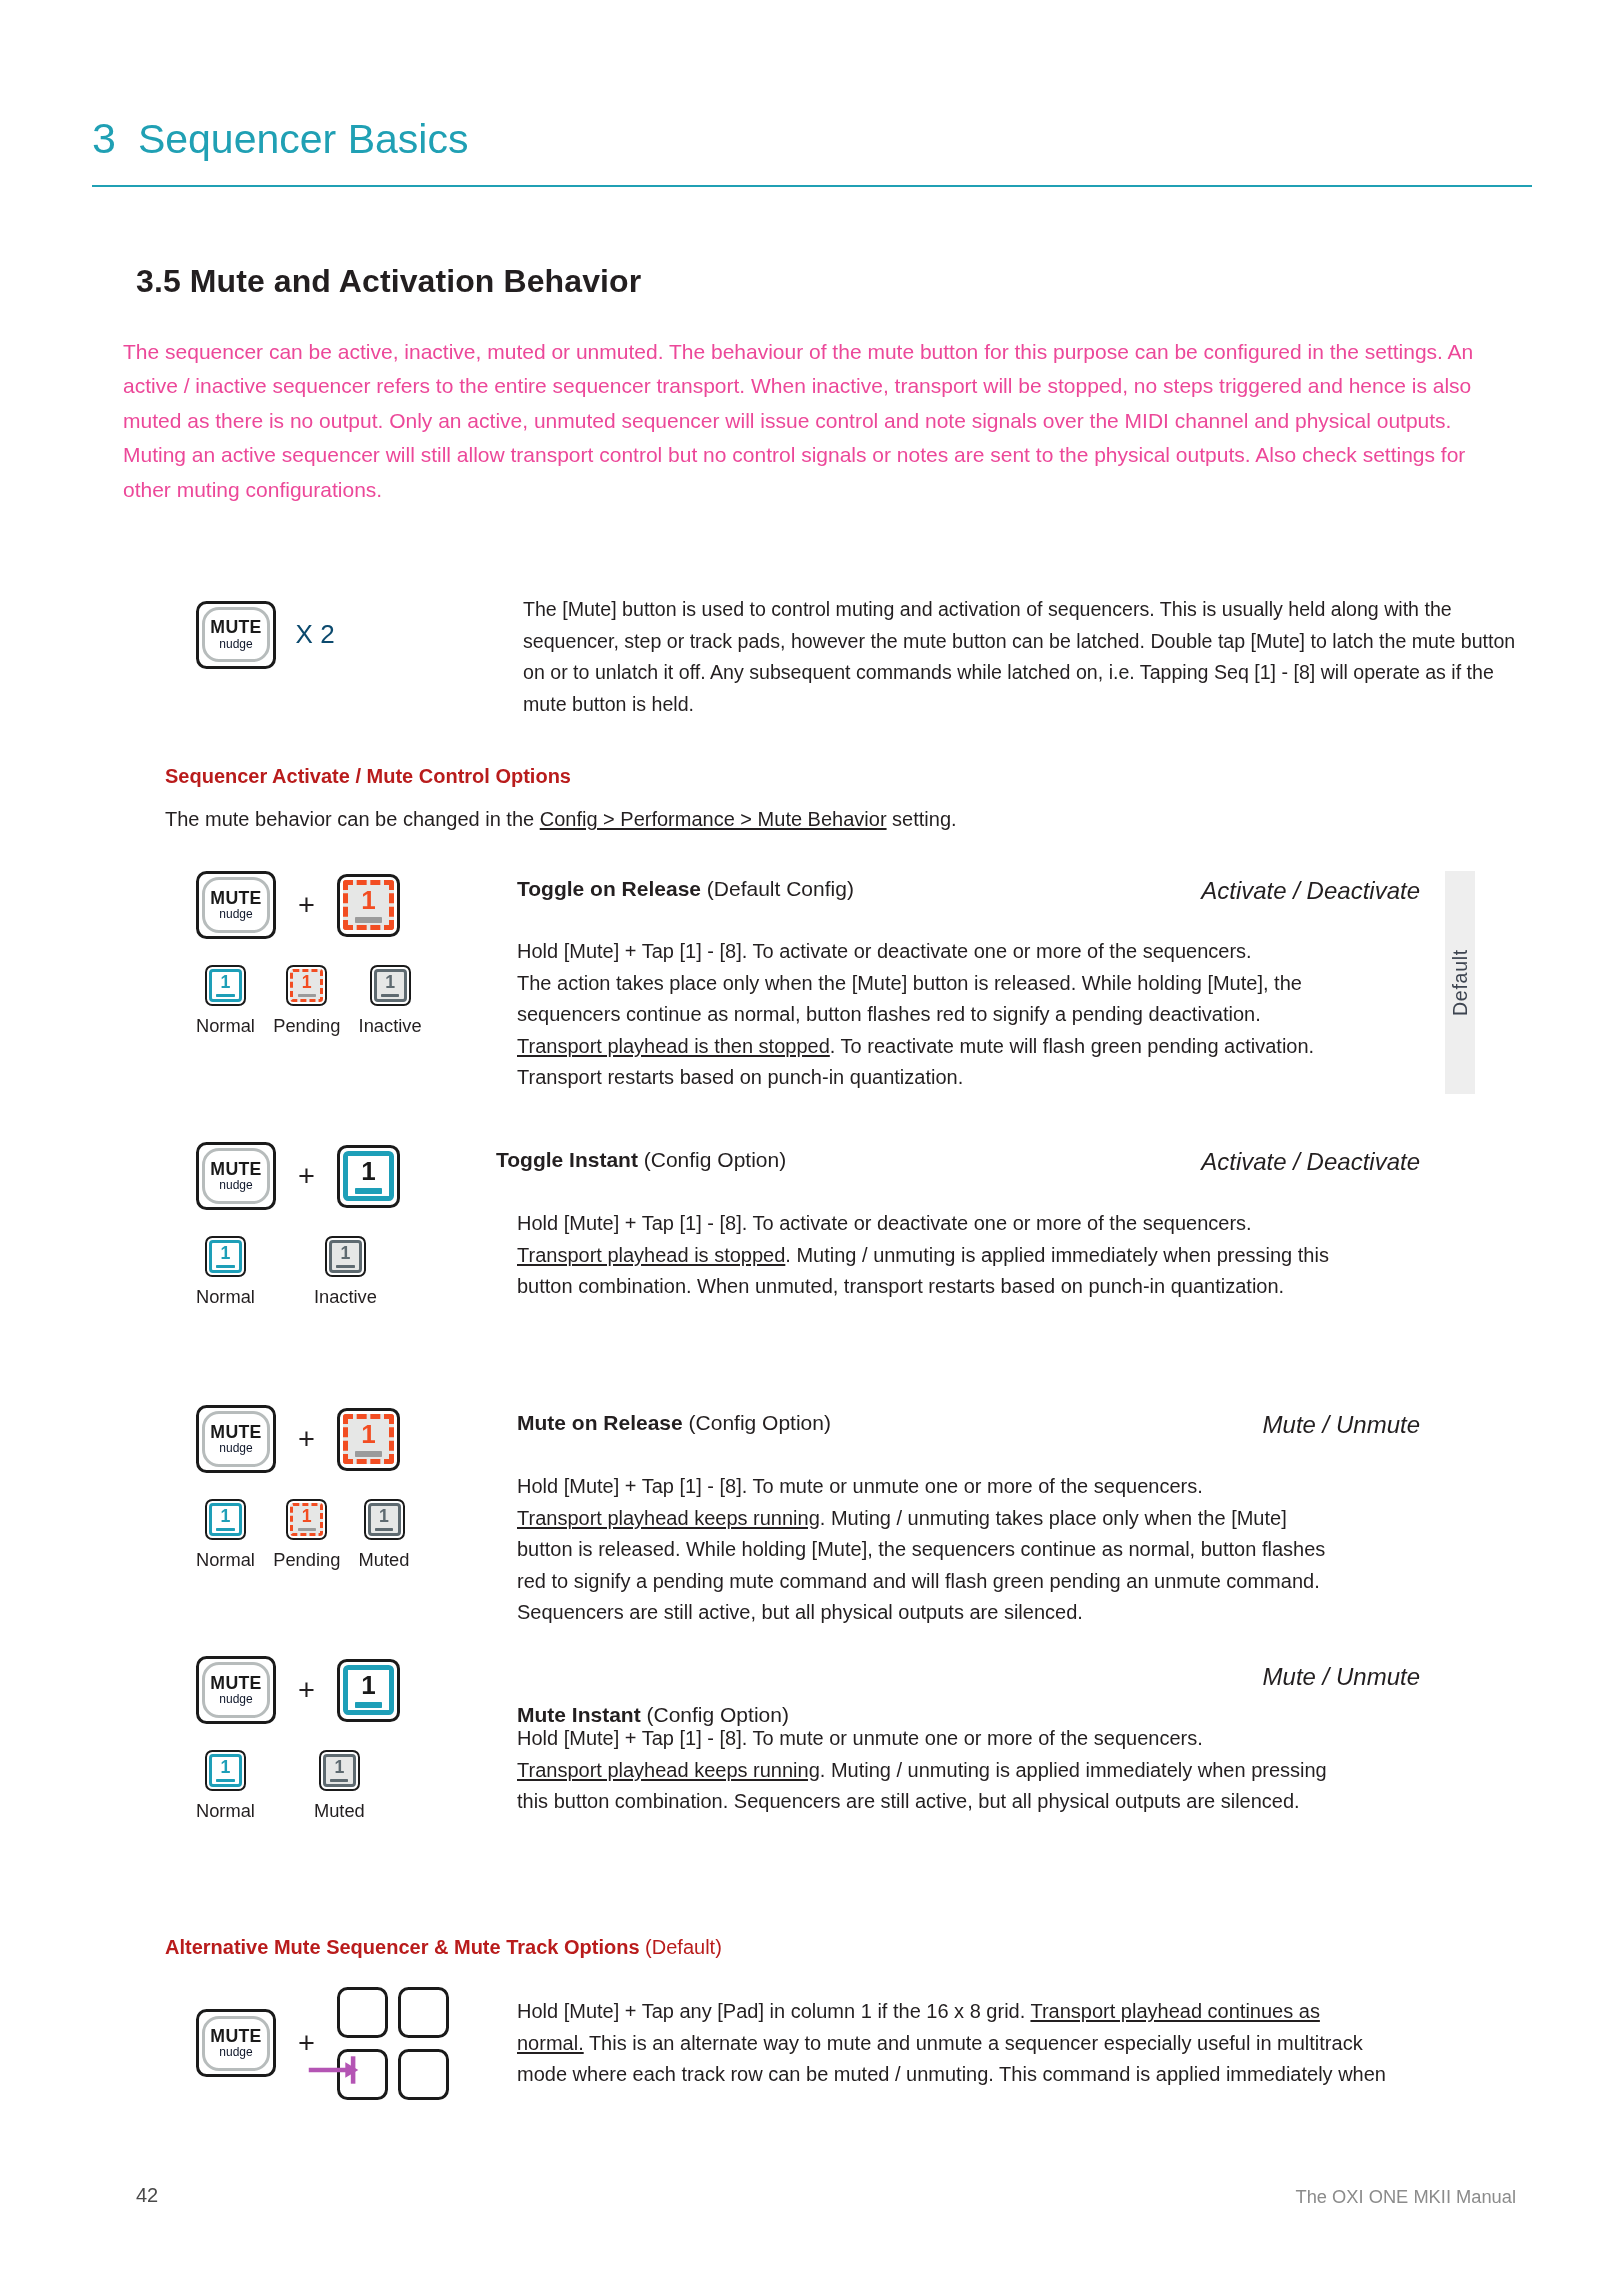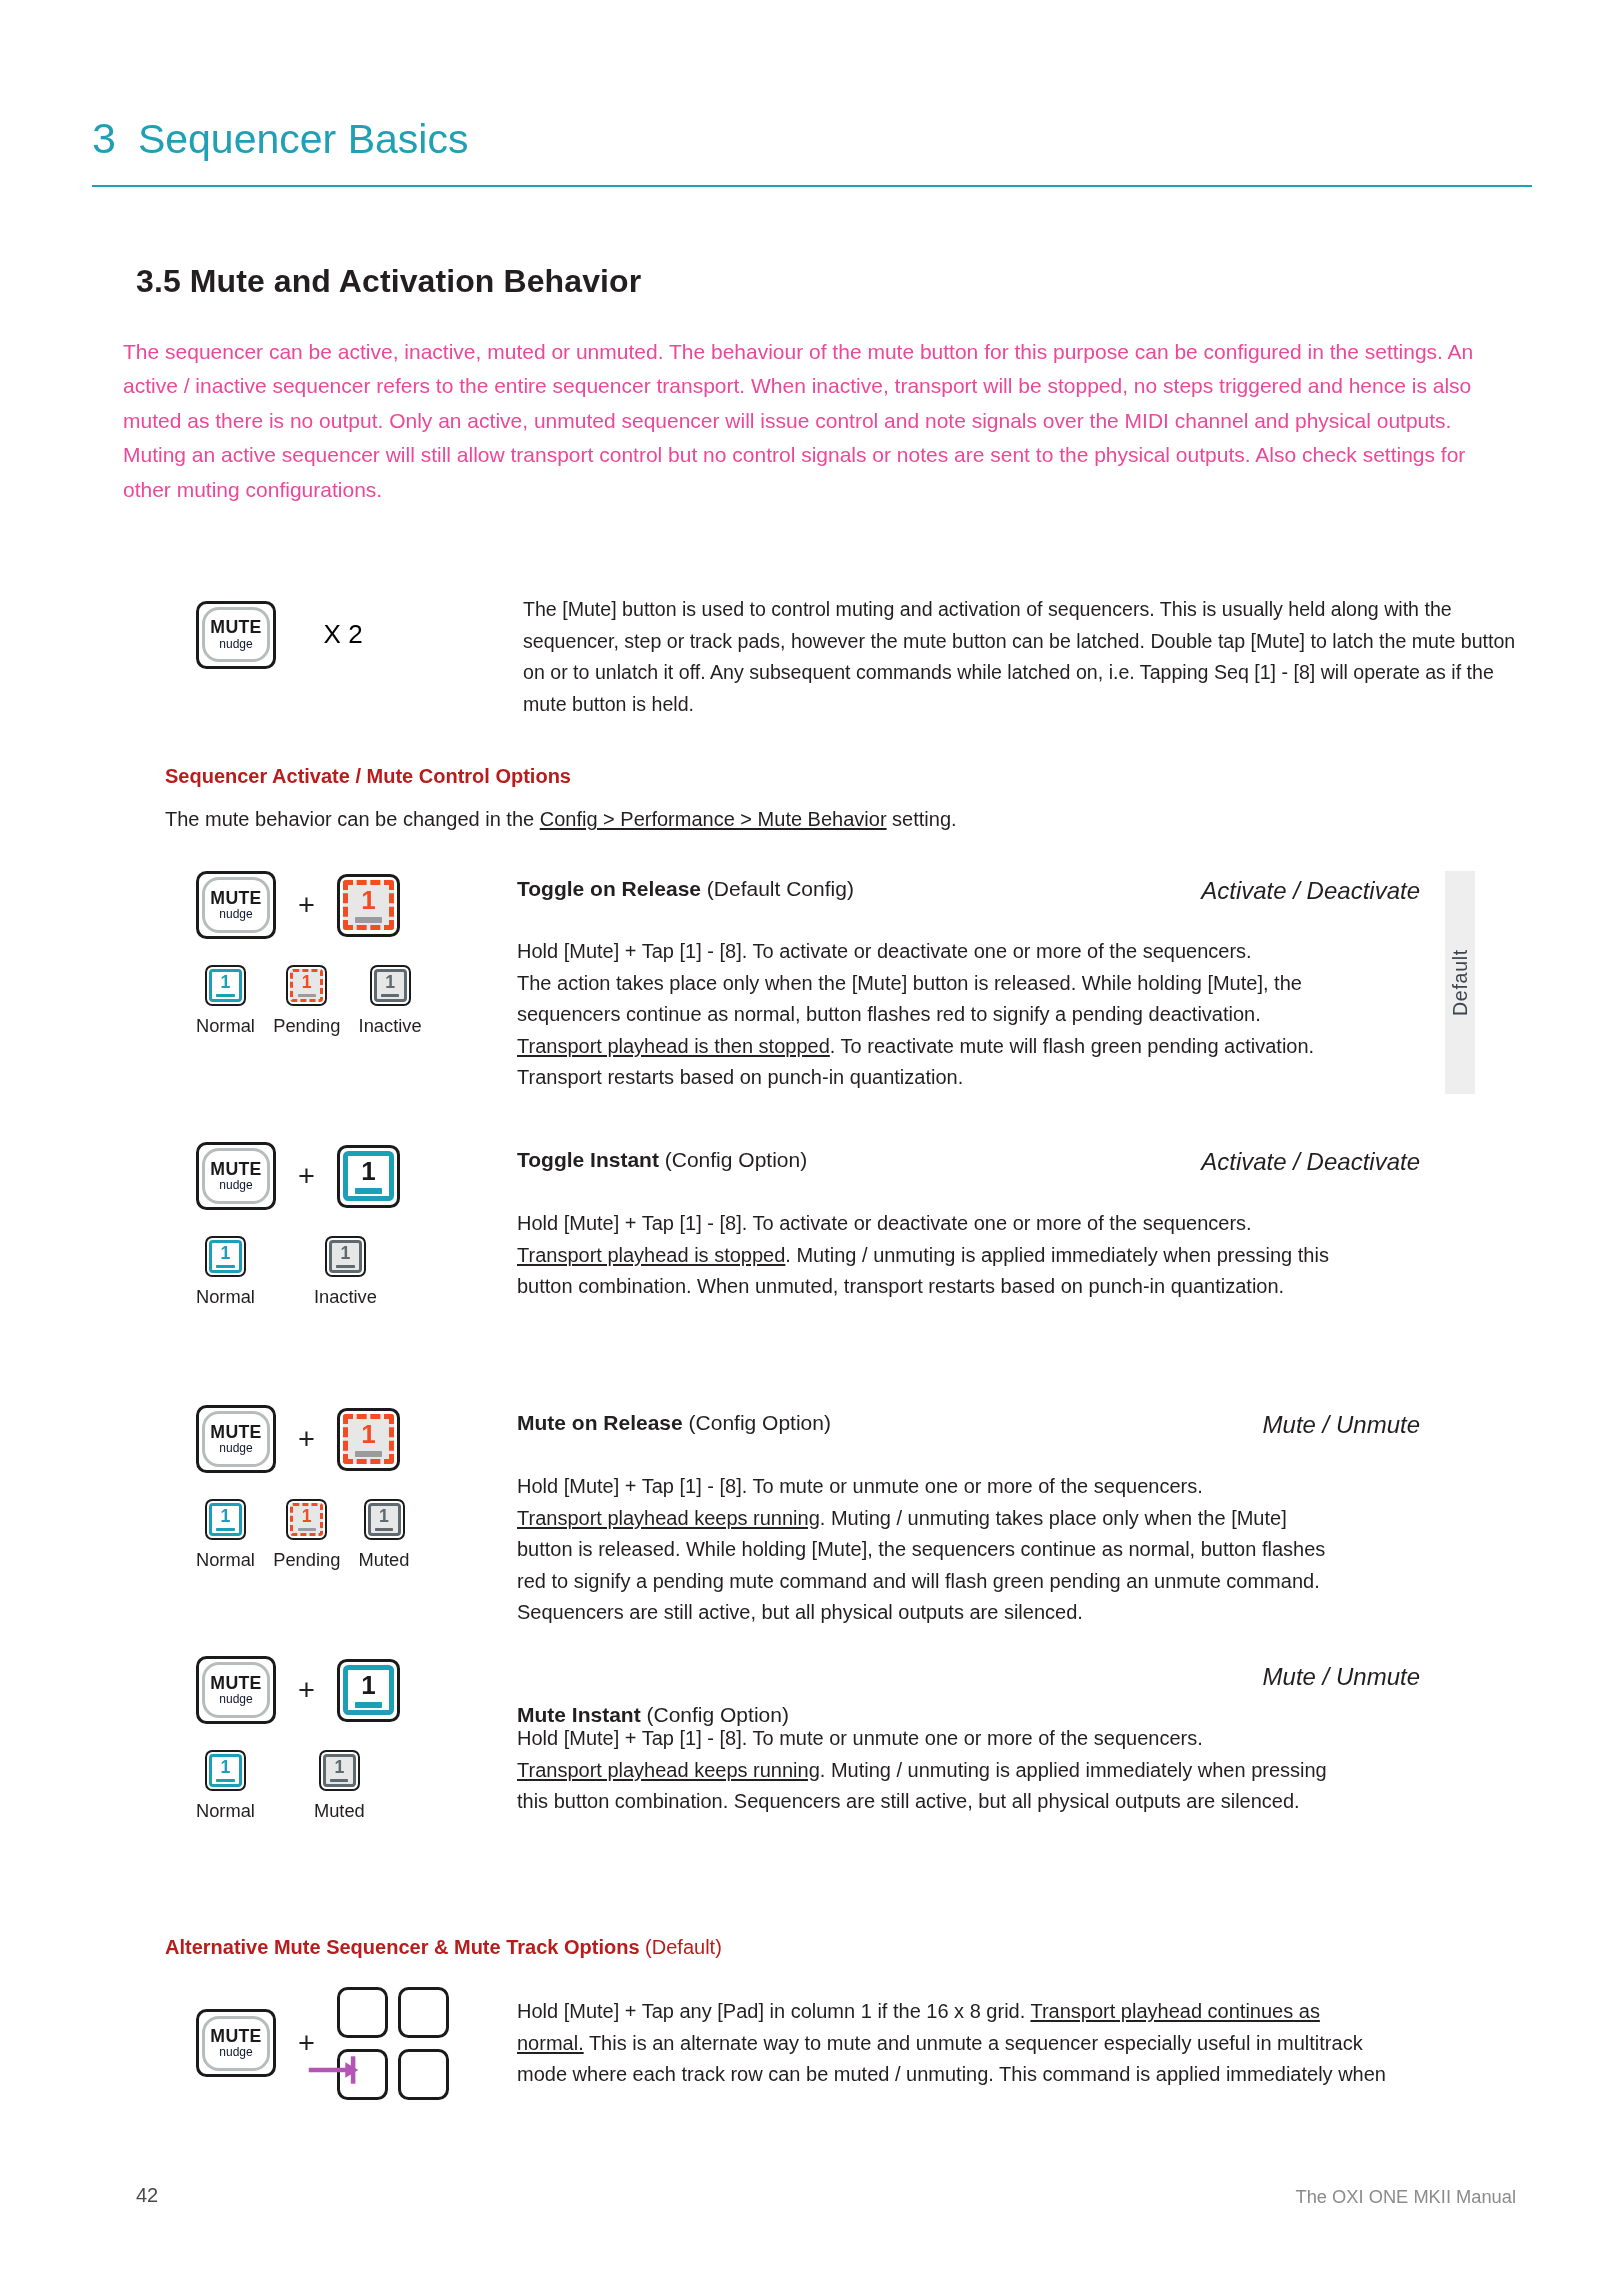--- a/index.html
+++ b/index.html
@@ -60,21 +60,21 @@
   }
   .mutekey .inner {
     width:100%; height:100%; border:3.3px solid #b7bcbc; border-radius:17px;
     background:#ffffff; box-sizing:border-box;
     display:flex; flex-direction:column; align-items:center; justify-content:center;
     gap:0.7px;
   }
   .mutekey .lbl-main { font-size:17.7px; font-weight:bold; color:#1a1a1a; line-height:1; letter-spacing:0.3px; }
   .mutekey .lbl-sub  { font-size:12px; color:#0f172a; line-height:1; }
 
-  .xcount { font-size:26px; color:#000000; font-weight:400;margin-left:28px; }
+  .xcount { font-size:26px; color:#0c4a6e; font-weight:400; }
   .plus   { font-size:29px; color:#231f20; font-weight:400; line-height:1; }
 
   
   .sub-head {
     position:absolute; font-size:20px; font-weight:bold; color:#b91c1c;margin-top:6px;
   }
   .sub-note { position:absolute; font-size:20px; color:#231f20; }
 
   
   .u { text-decoration:underline; text-underline-offset:2px; }
@@ -291,21 +291,21 @@
             <div class="pad-sm">
               <div class="face f-inactive sm">
                 <span class="num">1</span>
                 <span class="bar"></span>
               </div>
             </div>
             <div class="state-label">Inactive</div>
           </div>
         </div>
       </div>
-      <div class="b-title" style="left: 517px; top: 1148px; text-align: center;"><b>Toggle Instant</b><span> (Config Option)</span></div>
+      <div class="b-title" style="left: 496px; top: 1148px; text-align: center;"><b>Toggle Instant</b><span> (Config Option)</span></div>
       <div class="b-right" style="left: 1047px; width: 373px; top: 1148px;">Activate / Deactivate</div>
       <div class="b-body" style="left: 517px; top: 1208px; width: 949px;">
         <div><span>Hold [Mute] + Tap [1] - [8]. To activate or deactivate one or more of the sequencers.</span></div>
         <div><span class="u">Transport playhead is stopped</span><span>. Muting / unmuting is applied immediately when pressing this</span></div>
         <div><span>button combination. When unmuted, transport restarts based on punch-in quantization.</span></div>
       </div>
       <div class="block" style="left: 196px; top: 1405px;">
         <div class="combo-row">
           <div class="mutekey">
             <div class="inner">

